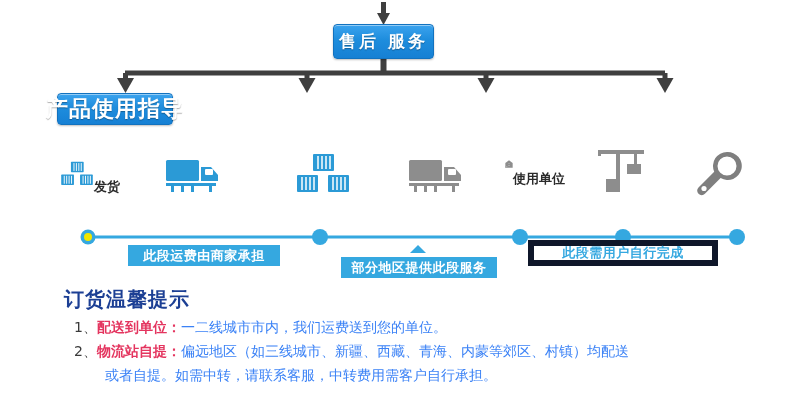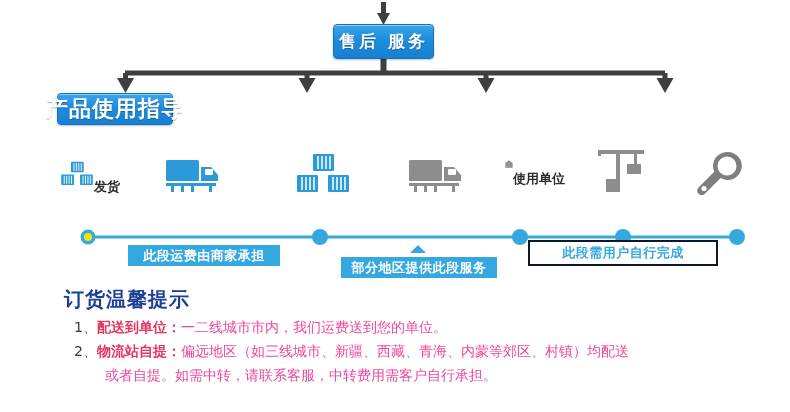--- a/index.html
+++ b/index.html
@@ -44,32 +44,32 @@
 
   
   #timeline{position:absolute;left:0;top:215px;width:790px;height:70px;}
 
   .seg-label{
     position:absolute;height:21px;box-sizing:border-box;
     display:flex;align-items:center;justify-content:center;
     font-size:13px;font-weight:bold;white-space:nowrap;letter-spacing:.5px;font-family:Liberation Mono, monospace;
   }
   .seg-fill{background:#35a8e0;color:#ffffff;}
-  .seg-outline{background:#ffffff;color:#35a8e0;border:2px solid #0f172a;}
+  .seg-outline{background:#ffffff;color:#35a8e0;border:6px solid #0f172a;}
 
   
   #notes{position:absolute;left:0;top:286px;width:790px;}
   #notes-title{
     position:absolute;left:64px;top:0;font-size:20px;font-weight:bold;
     color:#1c3f94;letter-spacing:1px;white-space:nowrap;
   }
   .note-row{position:absolute;font-size:14px;color:#3a3a3a;white-space:nowrap;line-height:18px;}
   .note-num{color:#3a3a3a;}
   .note-key{color:#e4355f;font-weight:bold;}
-  .note-body{color:#ec4899;}
+  .note-body{color:#3b82f6;}
 </style>
 </head>
 <body>
 
 <div id="stage">
 
   <svg id="connectors" viewBox="0 0 790 140" xmlns="http://www.w3.org/2000/svg">
 
     <line x1="383.5" y1="2" x2="383.5" y2="16" stroke="#3f3f3f" stroke-width="5"></line>
     <polygon points="383.5,25 377,13 390,13" fill="#3f3f3f"></polygon>

